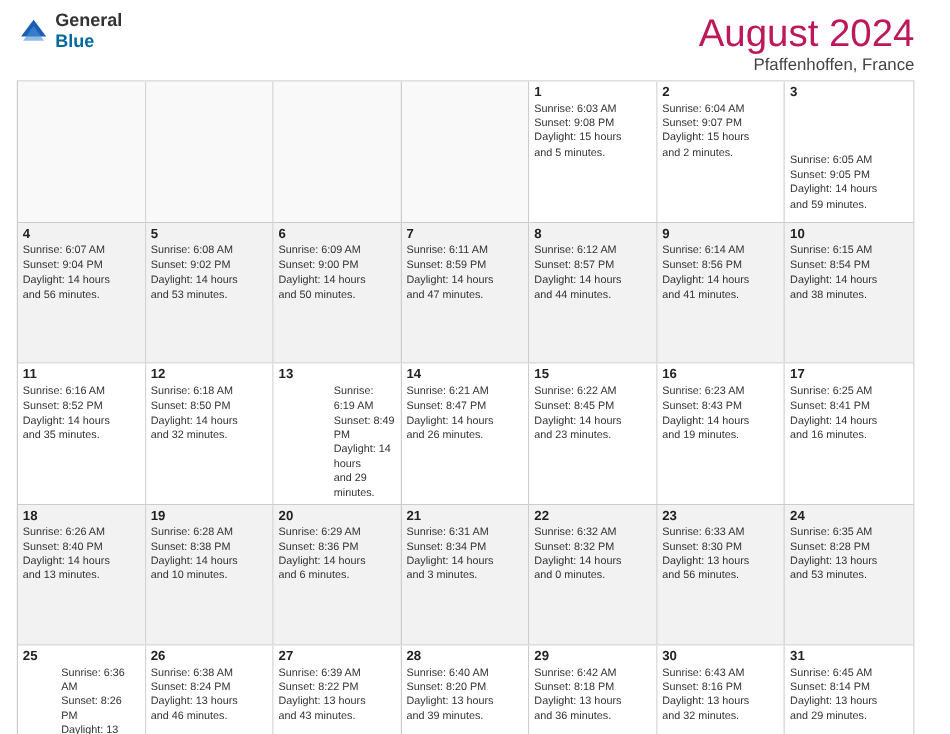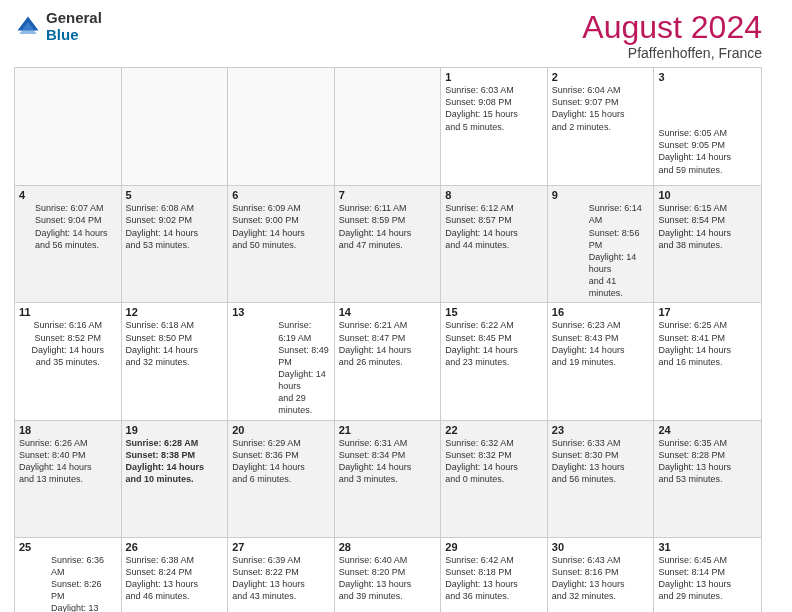--- a/index.html
+++ b/index.html
@@ -167,21 +167,21 @@
             <div class="day-num">3</div>
             <div class="cell-text" style="white-space: pre-line; margin-top: 44px;">Sunrise: 6:05 AM
 Sunset: 9:05 PM
 Daylight: 14 hours
 and 59 minutes.</div>
           </div>
         </div>
         <div class="cal-row">
           <div class="cal-cell shaded">
             <div class="day-num">4</div>
-            <div class="cell-text" style="white-space: pre-line; margin-left: 16px;">Sunrise: 6:07 AM
+            <div class="cell-text" style="white-space: pre-line;">Sunrise: 6:07 AM
 Sunset: 9:04 PM
 Daylight: 14 hours
 and 56 minutes.</div>
           </div>
           <div class="cal-cell shaded">
             <div class="day-num">5</div>
             <div class="cell-text" style="white-space: pre-line;">Sunrise: 6:08 AM
 Sunset: 9:02 PM
 Daylight: 14 hours
 and 53 minutes.</div>
@@ -202,37 +202,37 @@
           </div>
           <div class="cal-cell shaded">
             <div class="day-num">8</div>
             <div class="cell-text" style="white-space: pre-line;">Sunrise: 6:12 AM
 Sunset: 8:57 PM
 Daylight: 14 hours
 and 44 minutes.</div>
           </div>
           <div class="cal-cell shaded">
             <div class="day-num">9</div>
-            <div class="cell-text" style="white-space: pre-line; margin-left: 37px;">Sunrise: 6:14 AM
+            <div class="cell-text" style="white-space: pre-line;">Sunrise: 6:14 AM
 Sunset: 8:56 PM
 Daylight: 14 hours
 and 41 minutes.</div>
           </div>
           <div class="cal-cell shaded">
             <div class="day-num">10</div>
             <div class="cell-text" style="white-space: pre-line;">Sunrise: 6:15 AM
 Sunset: 8:54 PM
 Daylight: 14 hours
 and 38 minutes.</div>
           </div>
         </div>
         <div class="cal-row">
           <div class="cal-cell">
             <div class="day-num">11</div>
-            <div class="cell-text" style="white-space: pre-line; text-align: center;">Sunrise: 6:16 AM
+            <div class="cell-text" style="white-space: pre-line;">Sunrise: 6:16 AM
 Sunset: 8:52 PM
 Daylight: 14 hours
 and 35 minutes.</div>
           </div>
           <div class="cal-cell">
             <div class="day-num">12</div>
             <div class="cell-text" style="white-space: pre-line;">Sunrise: 6:18 AM
 Sunset: 8:50 PM
 Daylight: 14 hours
 and 32 minutes.</div>
@@ -276,21 +276,21 @@
         <div class="cal-row">
           <div class="cal-cell shaded">
             <div class="day-num">18</div>
             <div class="cell-text" style="white-space: pre-line;">Sunrise: 6:26 AM
 Sunset: 8:40 PM
 Daylight: 14 hours
 and 13 minutes.</div>
           </div>
           <div class="cal-cell shaded">
             <div class="day-num">19</div>
-            <div class="cell-text" style="white-space: pre-line; font-weight: bold;">Sunrise: 6:28 AM
+            <div class="cell-text" style="white-space: pre-line;">Sunrise: 6:28 AM
 Sunset: 8:38 PM
 Daylight: 14 hours
 and 10 minutes.</div>
           </div>
           <div class="cal-cell shaded">
             <div class="day-num">20</div>
             <div class="cell-text" style="white-space: pre-line;">Sunrise: 6:29 AM
 Sunset: 8:36 PM
 Daylight: 14 hours
 and 6 minutes.</div>

